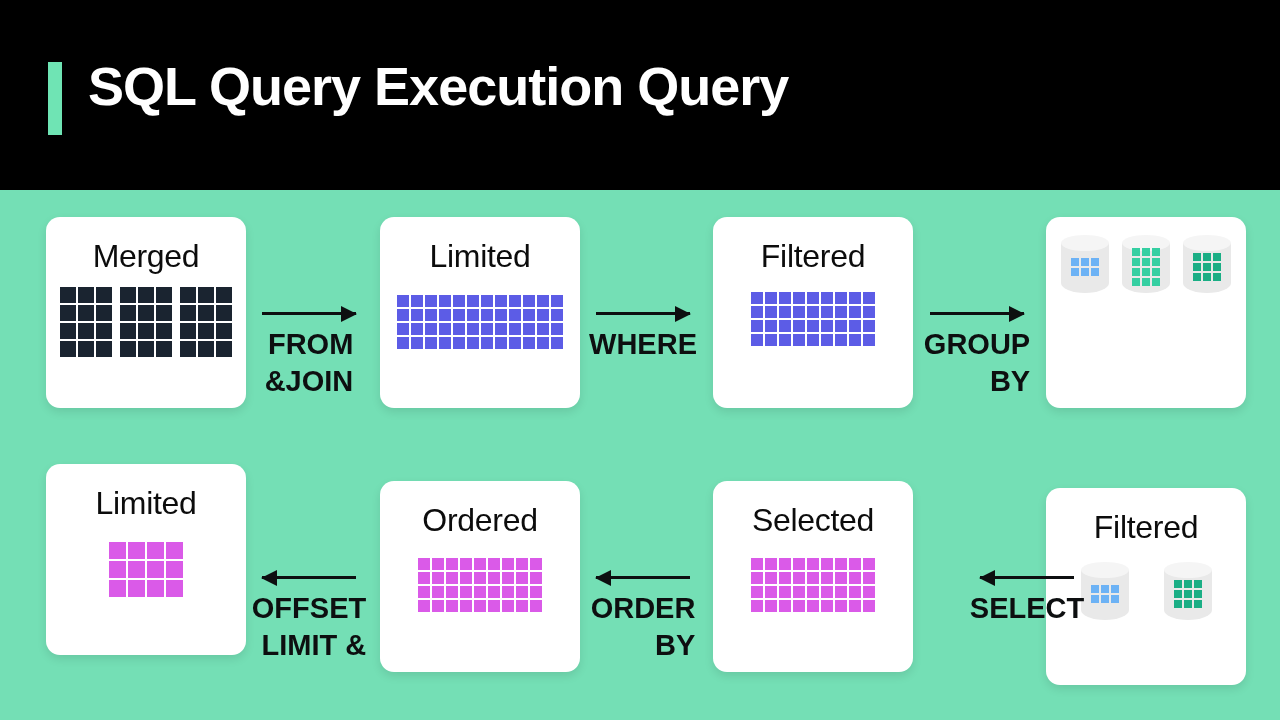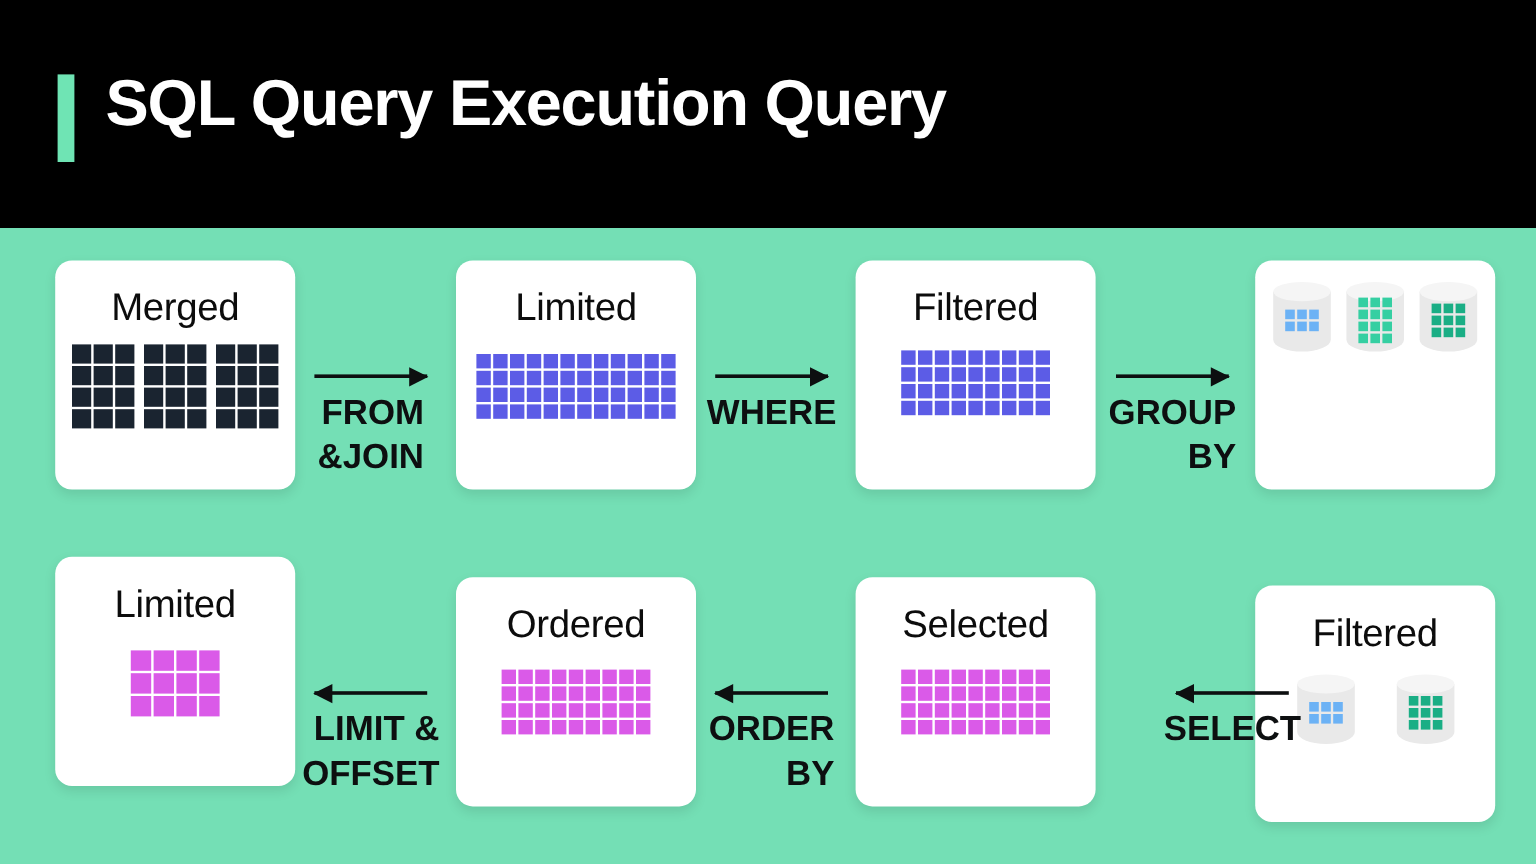--- a/index.html
+++ b/index.html
@@ -409,22 +409,22 @@
           <div style="width: 12px; height: 12px; background: var(--c-table_magenta);"></div>
           <div style="width: 12px; height: 12px; background: var(--c-table_magenta);"></div>
           <div style="width: 12px; height: 12px; background: var(--c-table_magenta);"></div>
         </div>
     </div>
   </section>
 
   <div class="edge" style="left:262px; top:576px; width:94px;">
     <div class="harrow left"></div>
     <div class="elabel">
+      <div>OFFSET</div>
       <div>LIMIT &amp;</div>
-      <div>OFFSET</div>
     </div>
   </div>
 
   <section class="card" style="left:46px; top:464px;">
     <h2 class="card-title">Limited</h2>
     <div class="icons" style="margin-top:20px;">
       <div style="display: grid; gap: 2px; grid-template-columns: repeat(4, 17px);">
           <div style="width: 17px; height: 17px; background: var(--c-table_magenta);"></div>
           <div style="width: 17px; height: 17px; background: var(--c-table_magenta);"></div>
           <div style="width: 17px; height: 17px; background: var(--c-table_magenta);"></div>

